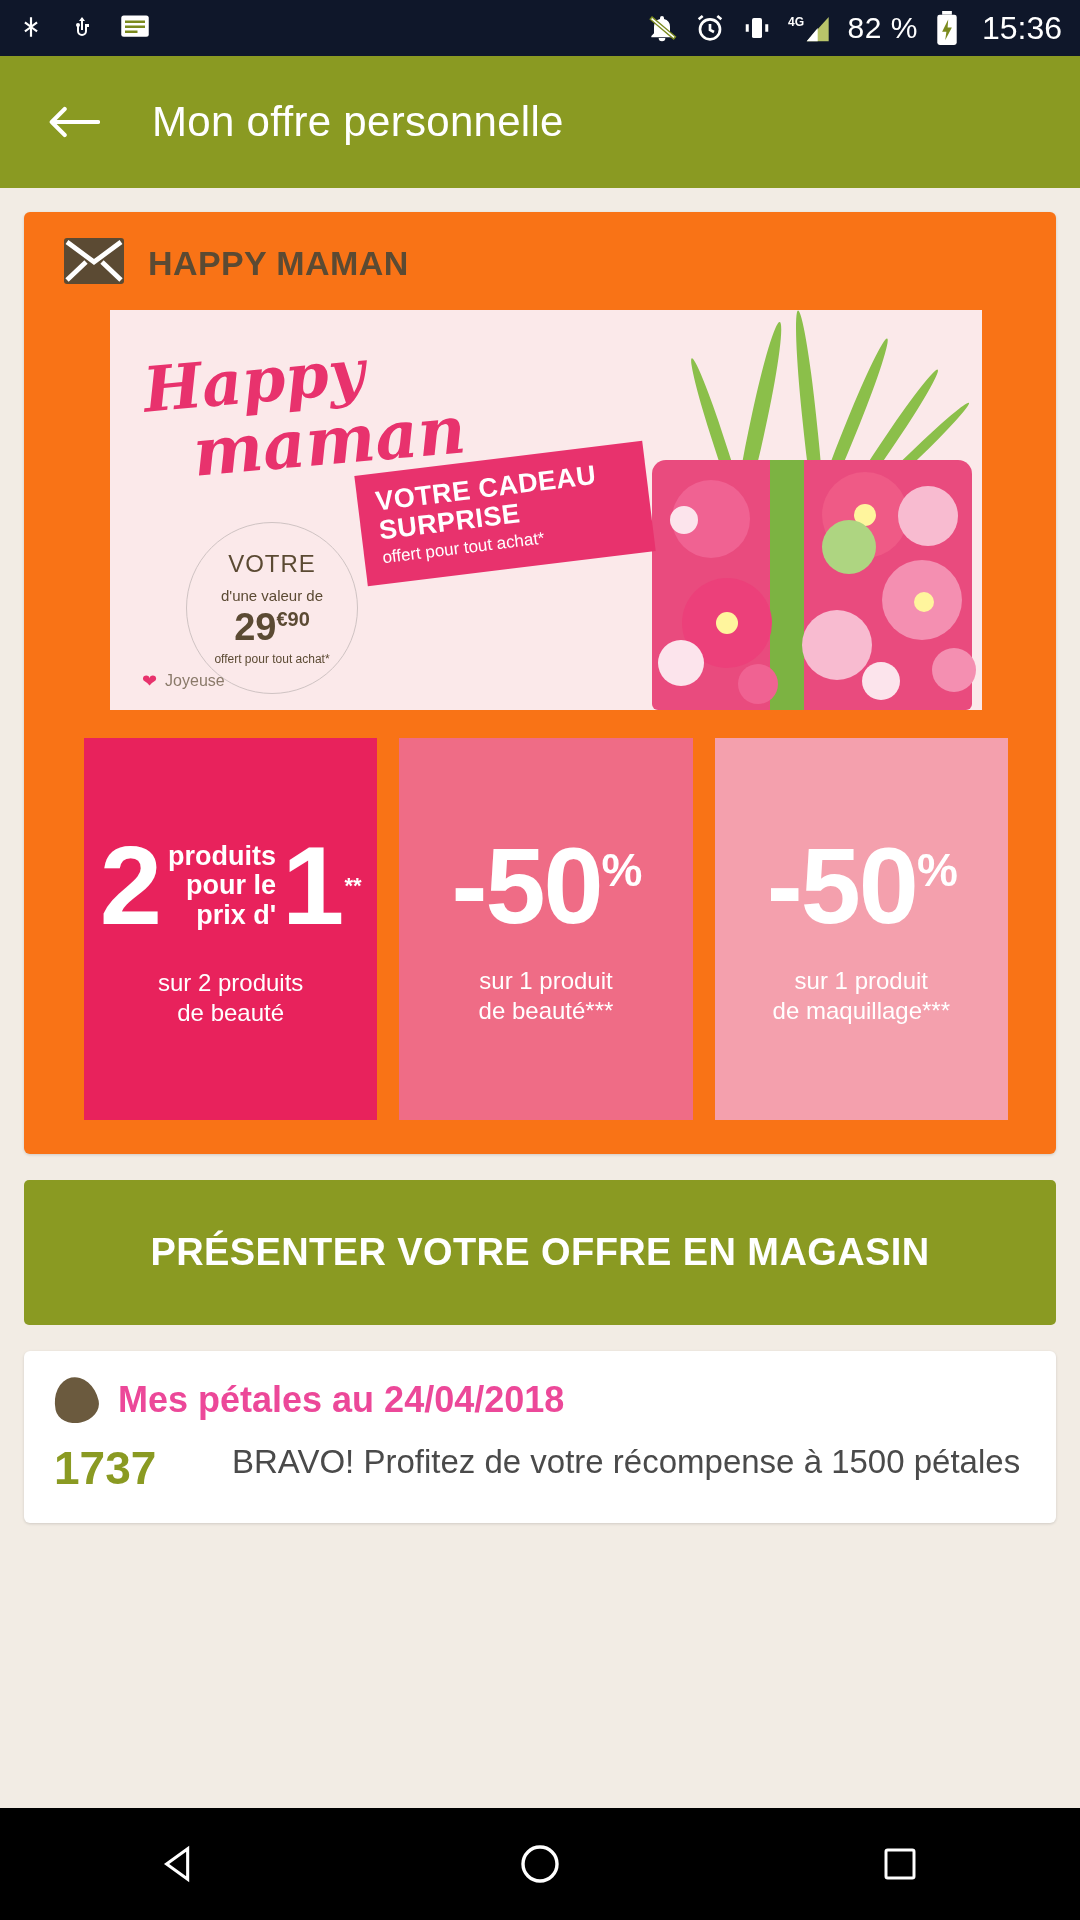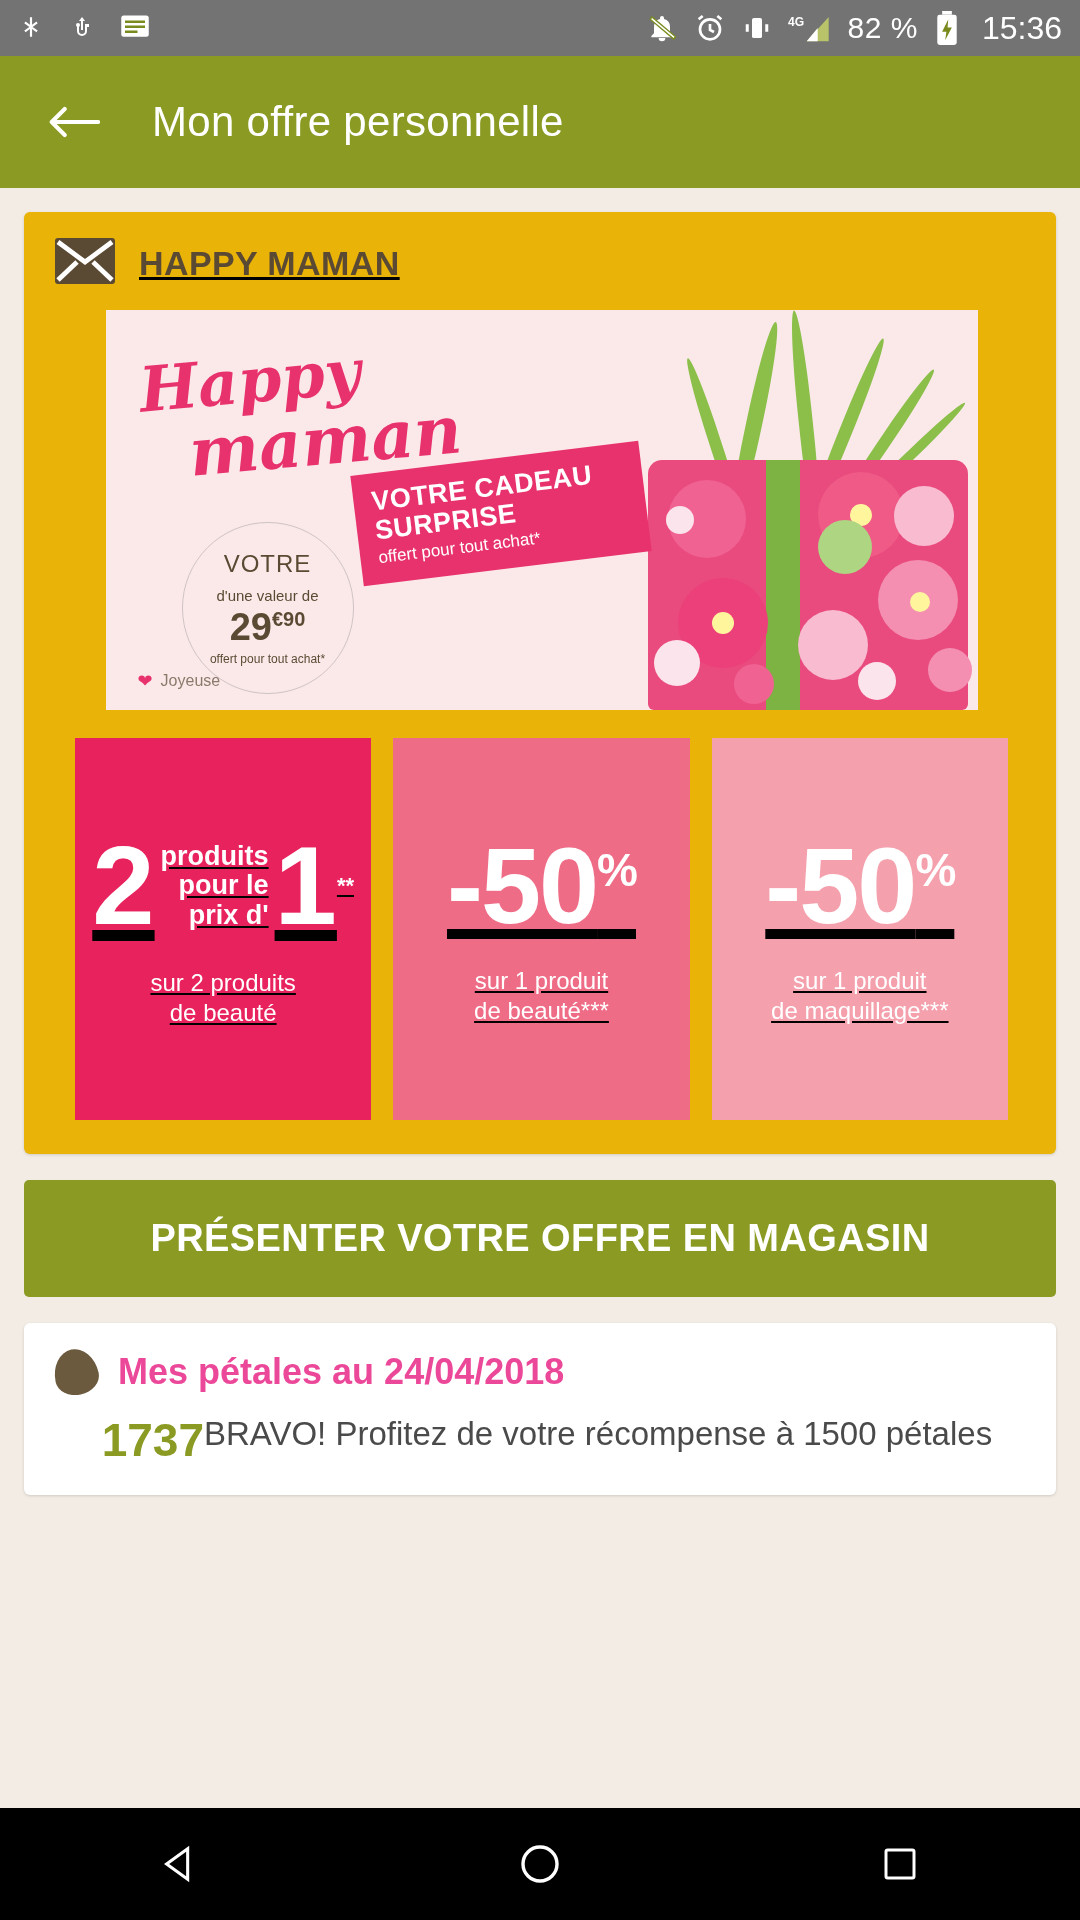--- a/index.html
+++ b/index.html
@@ -6,21 +6,21 @@
   html, body {
     width: 1080px; height: 1920px;
     font-family: "Liberation Sans", sans-serif;
     background: #f2ece4;
     overflow: hidden;
   }
 
   
   .statusbar {
     height: 56px;
-    background: #737373;
+    background: #0f172a;
     display: flex;
     align-items: center;
     padding: 0 18px;
     color: #ffffff;
   }
   .sb-left { display: flex; align-items: center; gap: 26px; }
   .sb-right { margin-left: auto; display: flex; align-items: center; gap: 16px; }
   .sb-icon { display: inline-flex; align-items: center; justify-content: center; }
   .sb-battery-text { font-size: 30px; font-weight: 400; letter-spacing: .5px; }
   .sb-clock { font-size: 32px; font-weight: 400; margin-left: 6px; }
@@ -39,25 +39,24 @@
     font-size: 42px;
     margin-left: 48px;
     font-weight: 400;
     letter-spacing: .3px;
   }
 
   
   .content { padding: 24px 24px 0 24px; }
 
   .card {
-    background: #eab308;
+    background: #f97316;
     border-radius: 6px;
     box-shadow: 0 1px 3px rgba(0,0,0,0.14);
-    padding: 26px 28px 34px 31px;
-    text-decoration: underline;
+    padding: 26px 28px 34px 40px;
   }
 
   .offer-head {
     display: flex;
     align-items: center;
     gap: 24px;
     margin-bottom: 22px;
   }
   .offer-head .label {
     font-size: 34px;
@@ -161,21 +160,21 @@
   .promo .sub {
     font-size: 24px;
     line-height: 1.25;
     margin-top: 26px;
     font-weight: 400;
   }
 
   
   .cta {
     margin: 26px 24px 0 24px;
-    height: 117px;
+    height: 145px;
     background: #8a9a22;
     color: #ffffff;
     border: none;
     border-radius: 5px;
     font-size: 38px;
     font-weight: bold;
     letter-spacing: .4px;
     width: calc(100% - 48px);
     cursor: pointer;
     font-family: "Liberation Sans", sans-serif;
@@ -190,21 +189,21 @@
     padding: 26px 30px 28px 30px;
   }
   .petals-title-row { display: flex; align-items: center; gap: 20px; }
   .petal-icon {
     width: 44px; height: 46px;
     background: #6b5a3e;
     border-radius: 50% 50% 50% 50% / 62% 62% 38% 38%;
     transform: rotate(-12deg);
   }
   .petals-title { font-size: 36px; font-weight: bold; color: #ec4899; }
-  .petals-body { display: flex; align-items: flex-start; margin-top: 18px; text-align: right; }
+  .petals-body { display: flex; align-items: flex-start; gap: 28px; margin-top: 18px; }
   .petals-count { font-size: 46px; font-weight: bold; color: #8a9a22; min-width: 150px; }
   .petals-msg { font-size: 33px; color: #4a4a4a; line-height: 1.25; }
 
   
   .navbar {
     position: absolute;
     left: 0; bottom: 0;
     width: 1080px; height: 112px;
     background: #000000;
     display: flex; align-items: center; justify-content: space-around;

